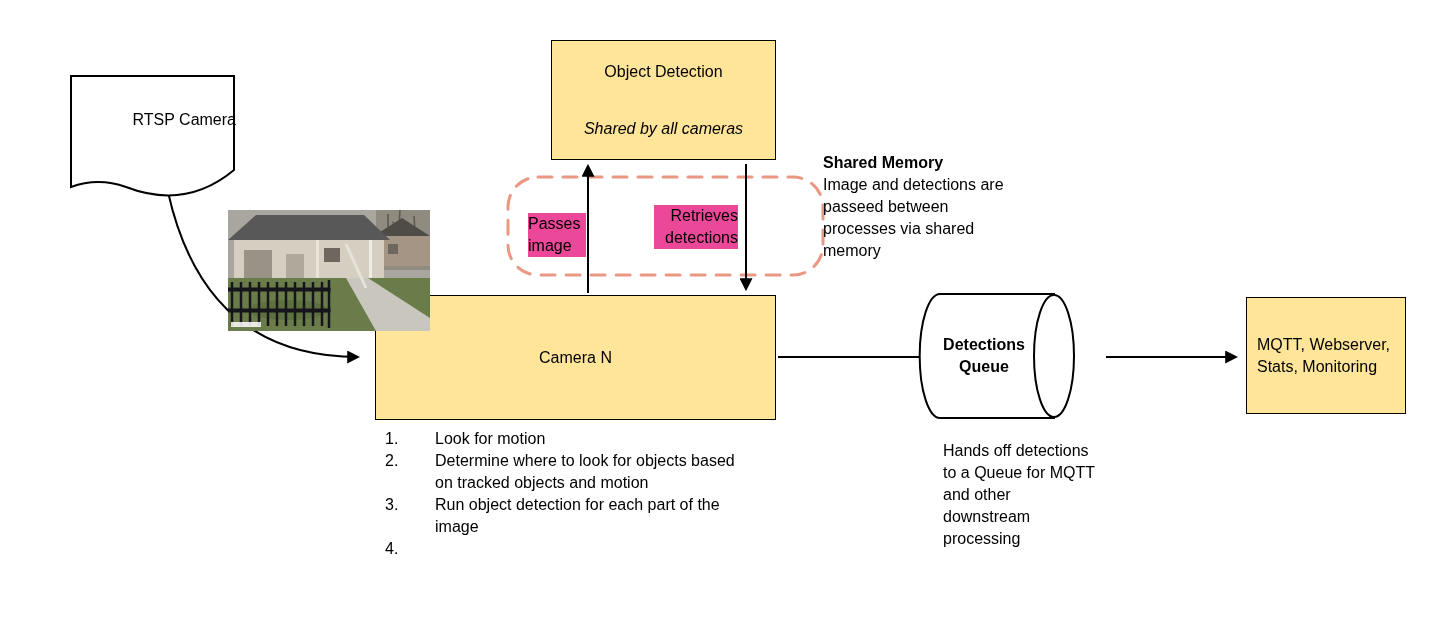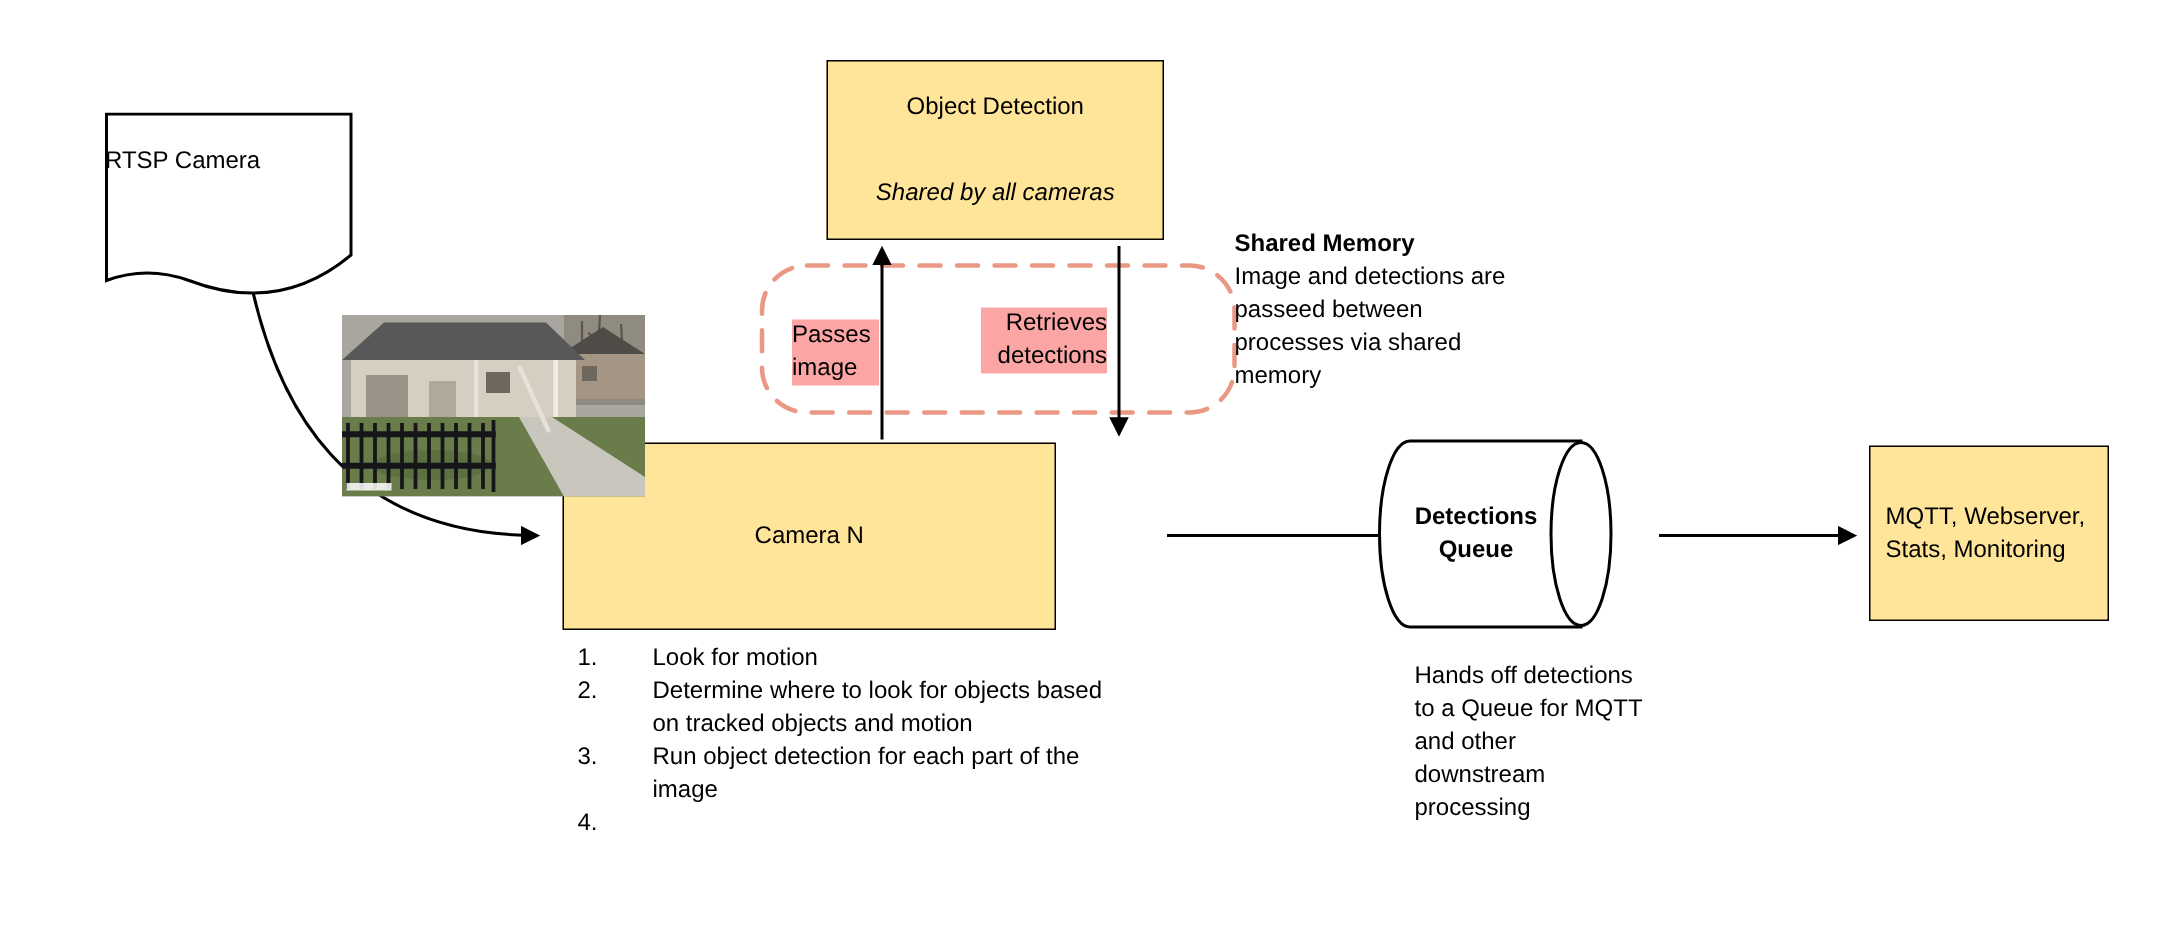--- a/index.html
+++ b/index.html
@@ -11,22 +11,22 @@
   .conn { fill:none; stroke:var(--arrow,#000); stroke-width:2; }
   .ahp  { fill:var(--arrow,#000); }
   .dashed-rect { fill:none; stroke:var(--shared-memory-dash,#ea9883); stroke-width:3;
                  stroke-dasharray:14 11; stroke-linecap:round; }
   .node-box { position:absolute; background:var(--node-fill,#ffe599); border:1.5px solid var(--node-border,#000);
               z-index:2; display:flex; flex-direction:column; align-items:center; justify-content:center;
               text-align:center; line-height:22px;gap:19px; }
   .em { font-style:italic;margin-top:16px; }
   .bold { font-weight:bold; }
   .doc { fill:#fff; stroke:#000; stroke-width:2; }
-  .rtsp-label { position:absolute; top:24px; left:0; width:100%; text-align:left; }
-  .flabel { z-index:4; line-height:22px; background:#fca5a5; }
+  .rtsp-label { position:absolute; top:36px; left:0; width:100%; text-align:right; }
+  .flabel { z-index:4; line-height:22px; background:#ec4899; }
   .note { line-height:22px; z-index:2; }
   .steps { z-index:2; line-height:22px; }
   .step { display:flex; }
   .step-num { width:50px; }
   .step-text { width:302px; }
   .cyl { fill:#fff; stroke:#000; stroke-width:2; }
   .queue-label { position:absolute; left:14px; top:0; width:108px; height:100%;
                  display:flex; align-items:center; justify-content:center; text-align:center; line-height:22px; }
   .mqtt-box { align-items:flex-end; text-align:left; padding:0 6px 0 23px; }
 </style>
@@ -90,21 +90,21 @@
   </div>
 
   <div class="abs flabel" style="left:528px;top:213px;width:58px;">Passes image</div>
   <div class="abs flabel" style="left:654px;top:205px;width:84px;text-align:right;">Retrieves detections</div>
 
   <div class="abs note" style="left:823px;top:136px;width:200px;margin-top:16px;">
     <div class="bold">Shared Memory</div>
     <div style="width:196px;">Image and detections are passeed between processes via shared memory</div>
   </div>
 
-  <div class="node-box" style="left:375px;top:295px;width:329px;height:125px;">
+  <div class="node-box" style="left:375px;top:295px;width:401px;height:125px;">
     <div>Camera N</div>
   </div>
 
 
   <div class="abs steps" style="left:385px;top:428px;">
     <div class="step">
       <div class="step-num">1.</div>
       <div class="step-text">Look for motion</div>
     </div>
     <div class="step">

